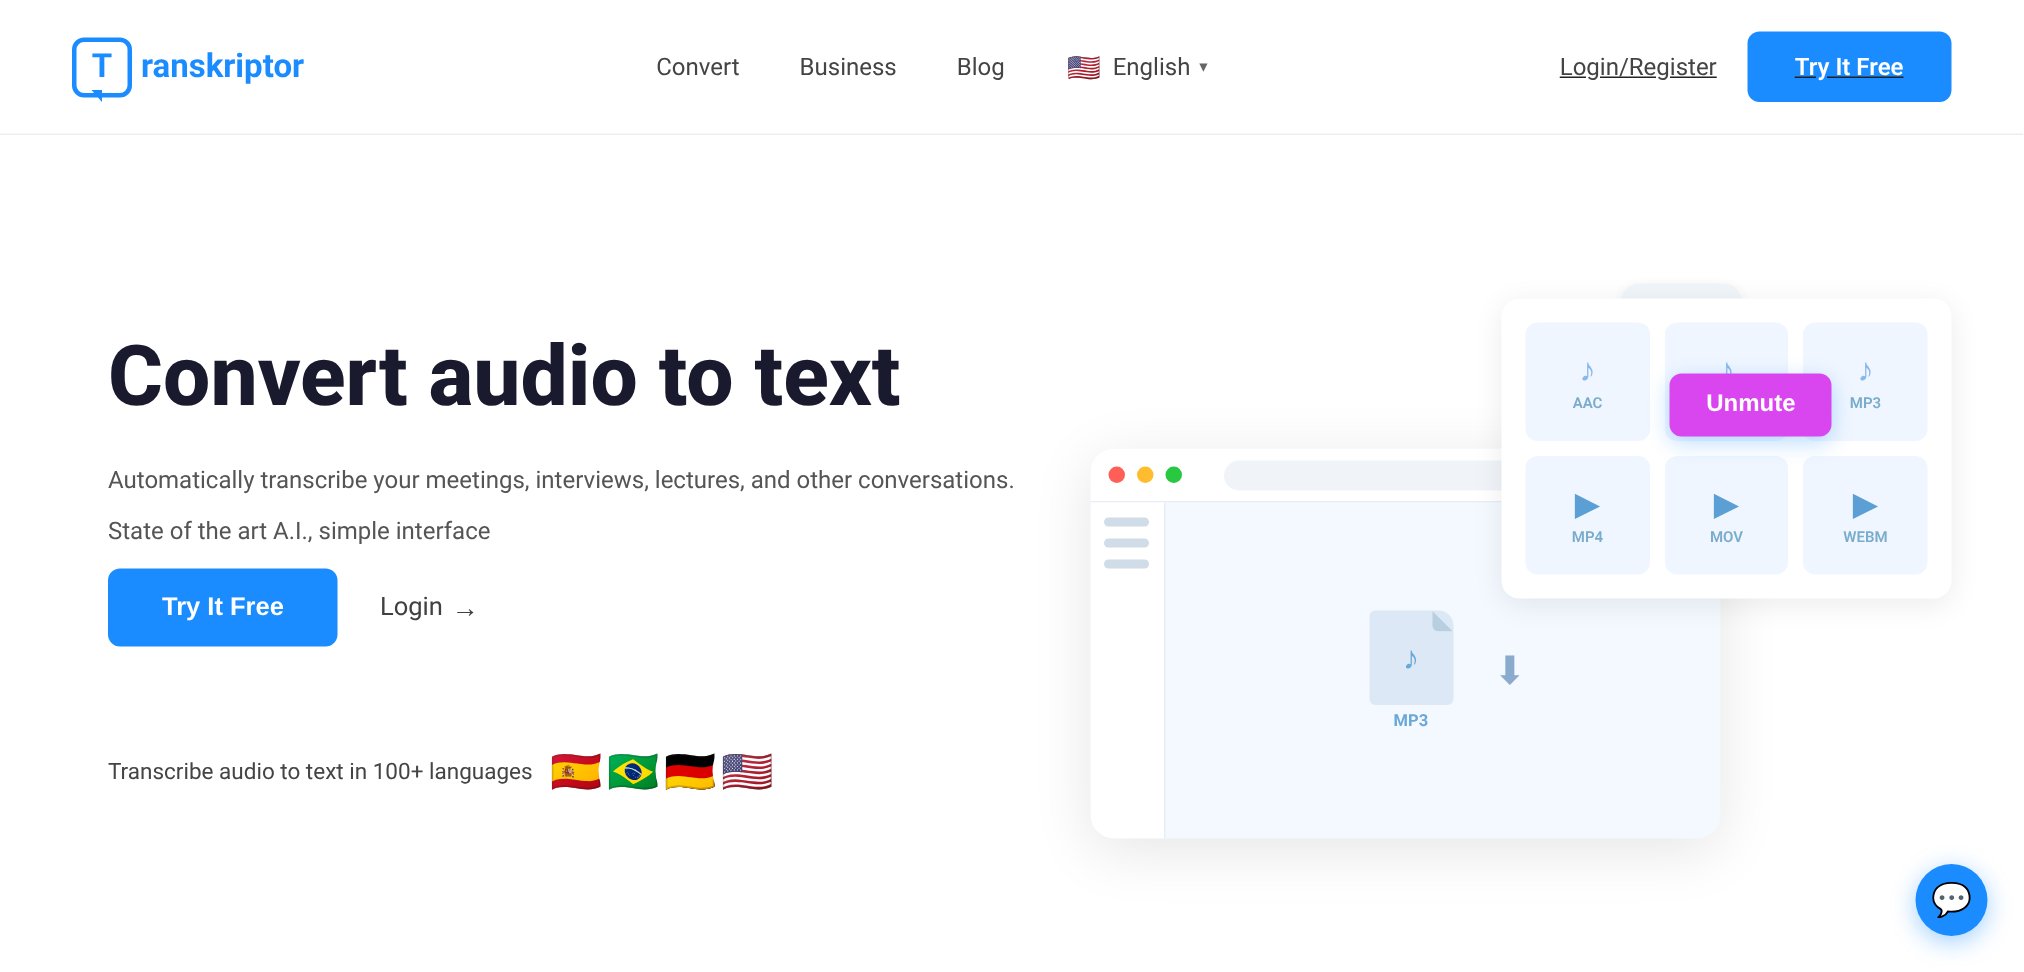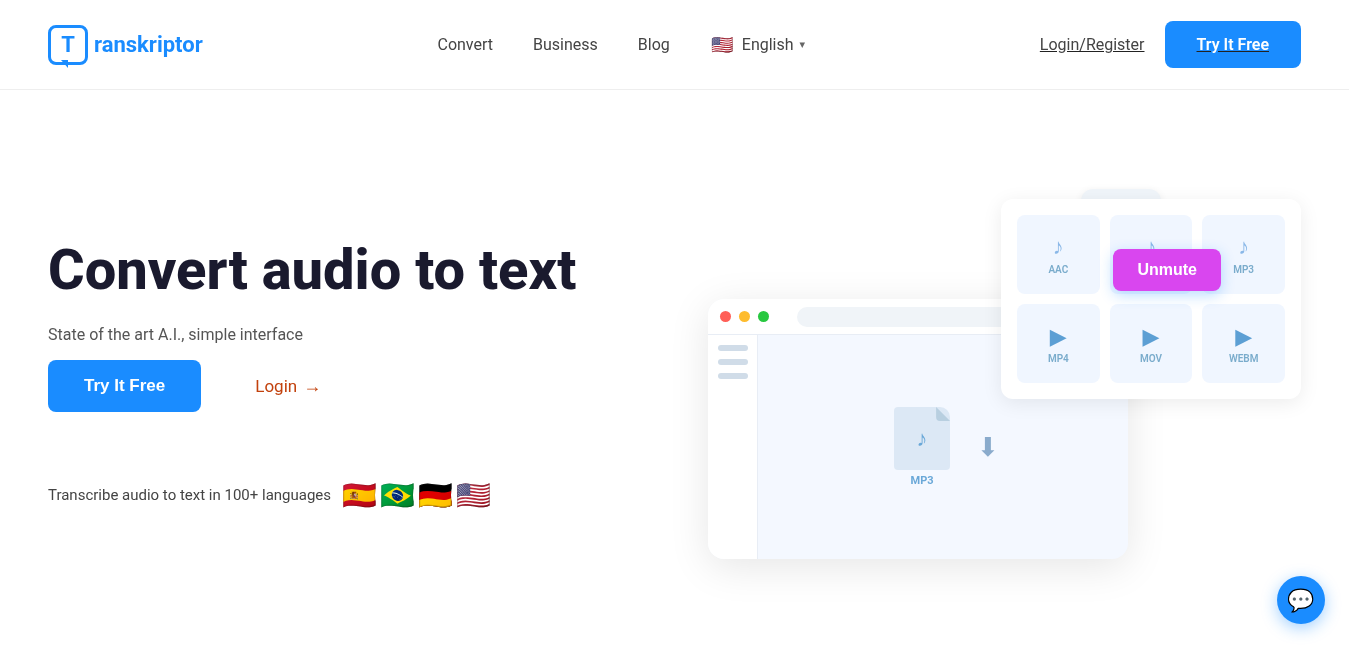--- a/index.html
+++ b/index.html
@@ -39,34 +39,34 @@
     .login-link { text-decoration: none; color: #444; font-size: 16px; }
     .try-btn {
       background: #1a8cff; color: #fff; border: none; border-radius: 8px;
       padding: 14px 32px; font-size: 16px; font-weight: 600; cursor: pointer;
       text-decoration: none; display: inline-block;
     }
 
     
     .hero {
       display: flex; align-items: center;
-      padding: 60px 48px 40px 48px;
+      padding: 60px 48px 40px 72px;
       min-height: 558px;
       position: relative;
     }
     .hero-left { flex: 1; max-width: 620px; }
     .hero-title { font-size: 56px; font-weight: 800; color: #1a1a2e; line-height: 1.1; margin-bottom: 24px; }
     .hero-desc { font-size: 16px; color: #555; line-height: 1.6; margin-bottom: 12px; }
     .hero-sub { font-size: 16px; color: #555; margin-bottom: 16px; }
     .hero-actions { display: flex; align-items: center; gap: 28px; margin-bottom: 60px; }
     .hero-try-btn {
       background: #1a8cff; color: #fff; border: none; border-radius: 8px;
       padding: 16px 36px; font-size: 17px; font-weight: 600; cursor: pointer;
     }
-    .hero-login-link { color: #c2410c; font-size: 17px; text-decoration: none; display: flex; align-items: center; gap: 6px; margin-left: 26px; }
+    .hero-login-link { color: #404040; font-size: 17px; text-decoration: none; display: flex; align-items: center; gap: 6px; }
     .arrow-right { font-size: 18px; }
 
     .languages-row { display: flex; align-items: center; gap: 6px; }
     .languages-text { font-size: 15px; color: #444; }
     .flags { display: flex; }
     .flag-item {
       width: 46px; height: 46px; border-radius: 50%; overflow: hidden;
       margin-left: -8px; border: 2px solid #fff;
       display: flex; align-items: center; justify-content: center;
       font-size: 28px;
@@ -203,20 +203,21 @@
 
   <div class="nav-right">
     <a class="login-link" href="#">Login/Register</a>
     <a class="try-btn" href="#">Try It Free</a>
   </div>
 </nav>
 
 <section class="hero">
   <div class="hero-left">
     <h1 class="hero-title">Convert audio to text</h1>
+    <p class="hero-desc">Automatically transcribe your meetings, interviews, lectures, and other conversations.</p>
     <p class="hero-sub">State of the art A.I., simple interface</p>
     <div class="hero-actions">
       <button class="hero-try-btn">Try It Free</button>
       <a class="hero-login-link" href="#">
         <span>Login</span>
         <span class="arrow-right">→</span>
       </a>
     </div>
     <div class="languages-row">
       <span class="languages-text">Transcribe audio to text in 100+ languages</span>

